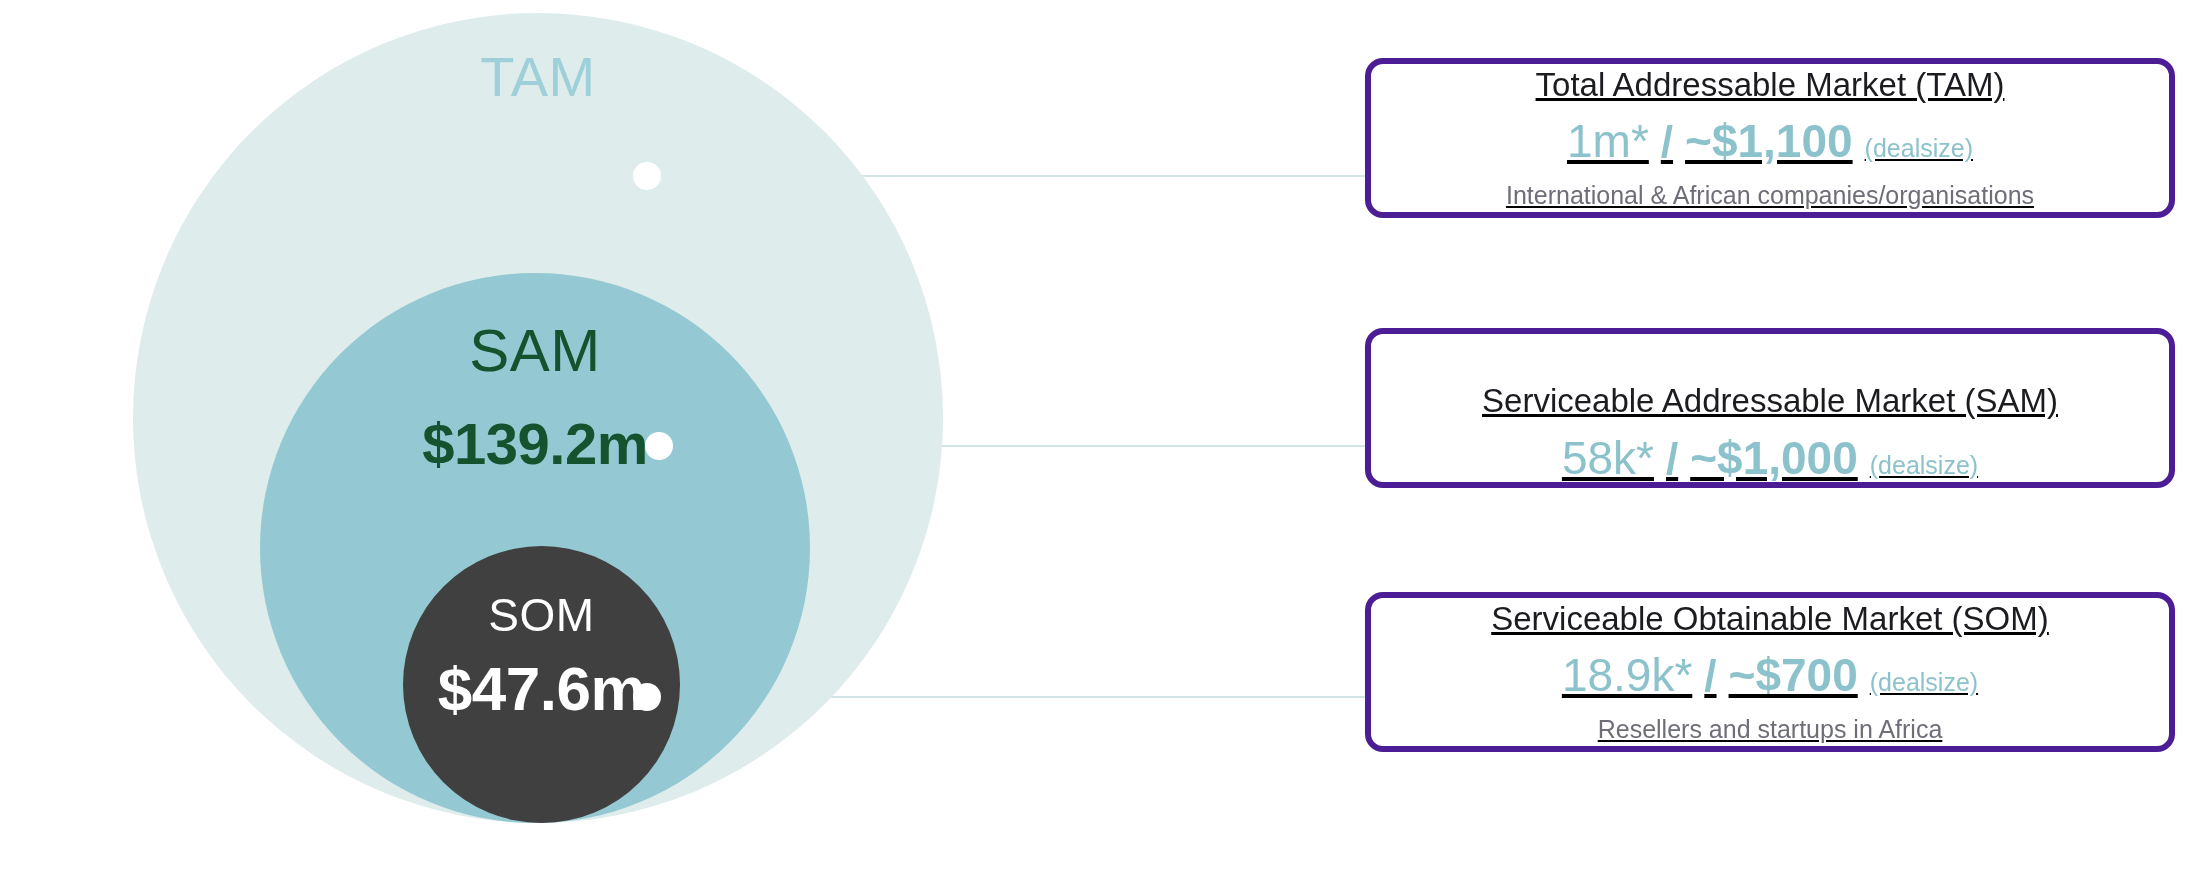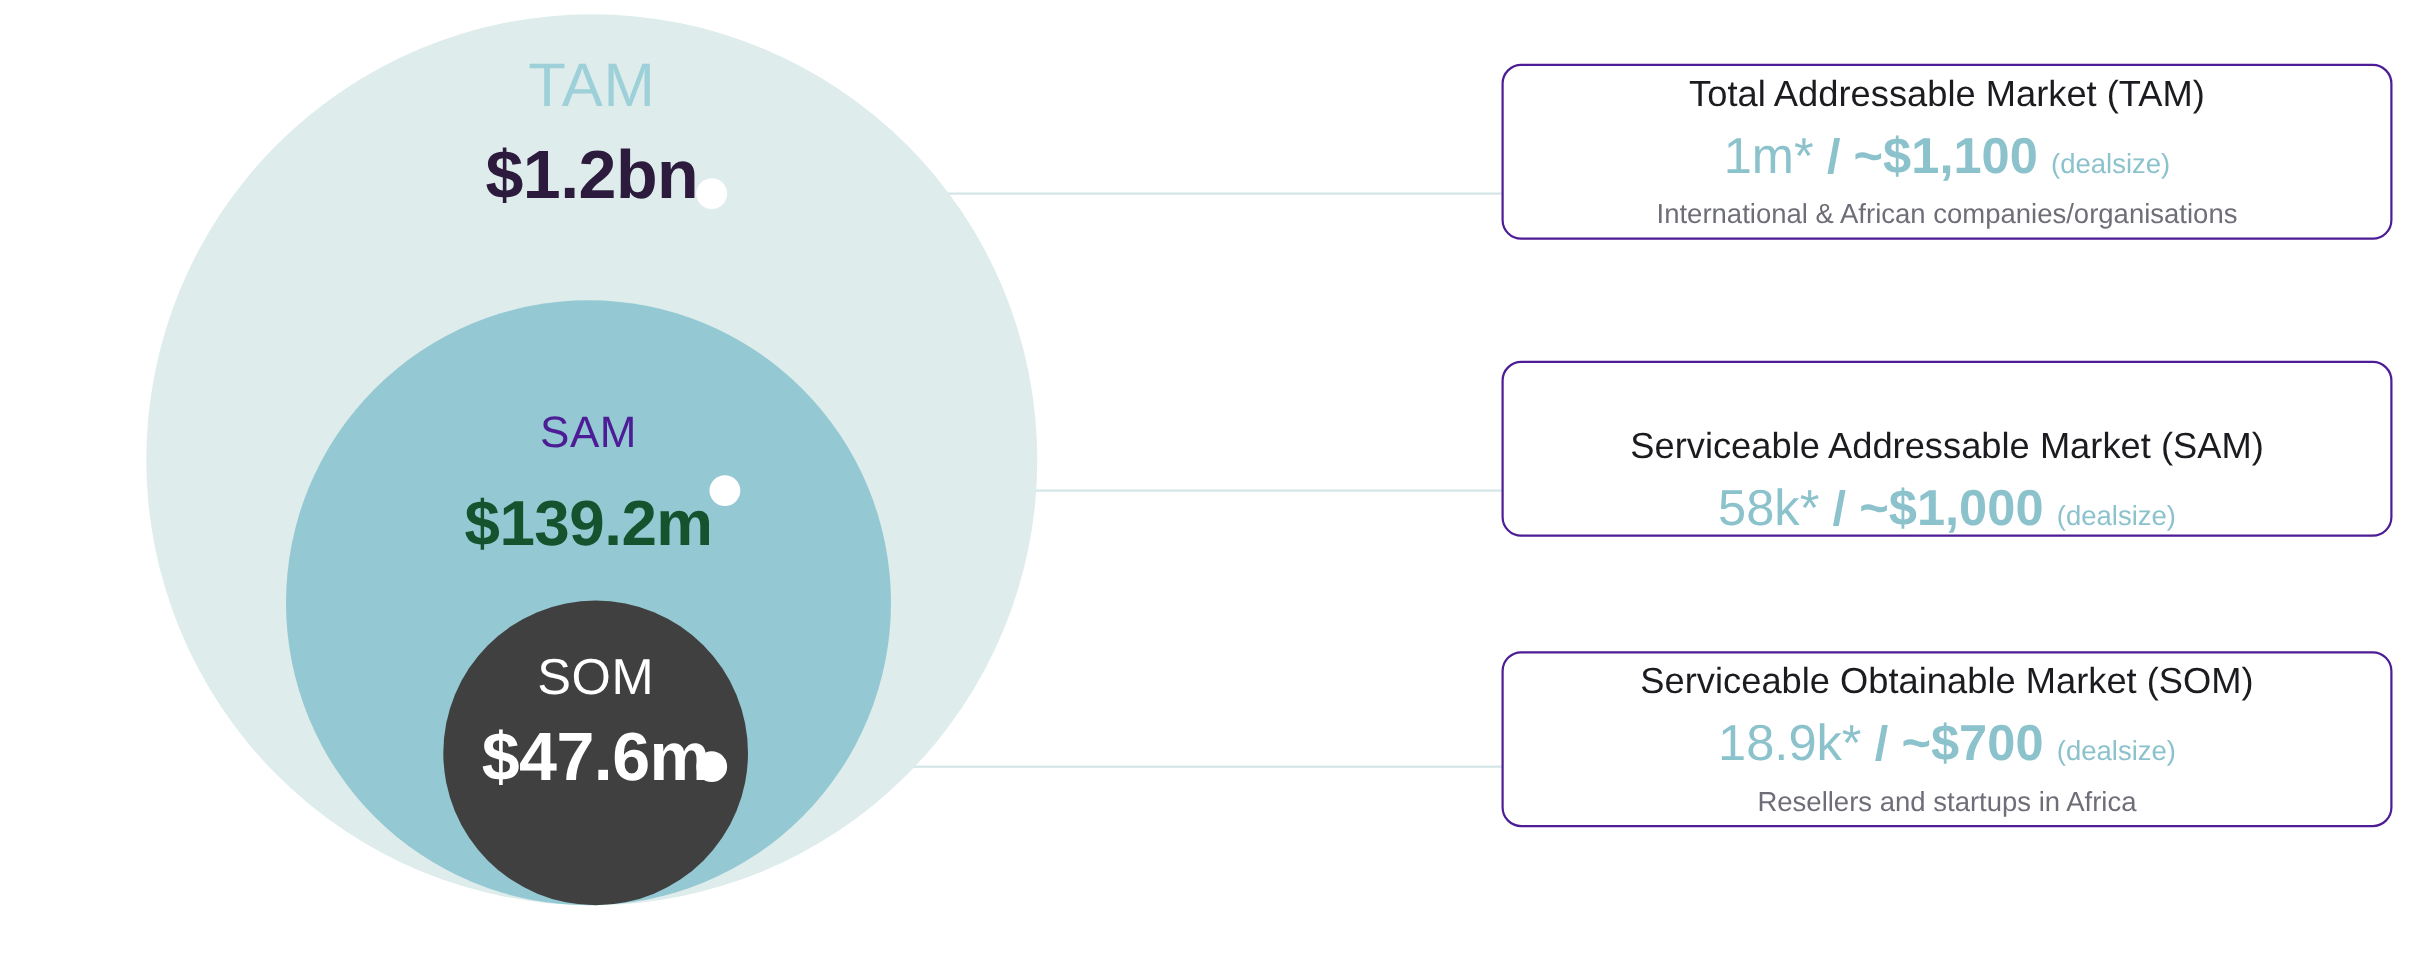--- a/index.html
+++ b/index.html
@@ -48,46 +48,47 @@
   }
   .circle-value {
     font-weight:700;
     line-height:1;
     letter-spacing:-0.5px;
   }
 
   .circle-tam .circle-label { margin-top:36px; font-size:56px; color:#9ed0d9; }
   .circle-tam .circle-value { margin-top:24px; font-size:62px; color:#2d1b3d; }
 
-  .circle-sam .circle-label { margin-top:100px; font-size:40px; color:#4c1d95; }
+  .circle-sam .circle-label { margin-top:48px; font-size:60px; color:#14532d; }
   .circle-sam .circle-value { margin-top:34px; font-size:58px; color:#14532d; }
 
   .circle-som .circle-label { margin-top:46px; font-size:46px; color:#ffffff; }
   .circle-som .circle-value { margin-top:20px; font-size:62px; color:#ffffff; }
 
   
   .node-dot {
     position:absolute;
     width:28px; height:28px;
     border-radius:50%;
     background:#ffffff;
   }
 
   
   .card {
     position:absolute;
     left:1365px;
     width:810px;
-    border:2px solid #4c1d95;
+    border:6px solid #4c1d95;
     border-radius:18px;
     background:#ffffff;
     display:flex;
     flex-direction:column;
     align-items:center;
     justify-content:center;
+    text-decoration:underline;
   }
   .card-1 { top:58px;  height:160px; }
   .card-2 { top:328px; height:160px;justify-content:flex-end; }
   .card-3 { top:592px; height:160px; }
 
   .card-title {
     font-size:33px;
     font-weight:400;
     color:#1b1b20;
     line-height:1.1;
@@ -120,21 +121,20 @@
 <body>
 
 <div id="stage">
 
   <div class="connector-line" style="left:655px; top:175px; width:712px;"></div>
   <div class="connector-line" style="left:665px; top:445px; width:702px;"></div>
   <div class="connector-line" style="left:655px; top:696px; width:712px;"></div>
 
   <div class="circle circle-tam">
     <span class="circle-label">TAM</span>
-    <span class="circle-value">$1.2bn</span>
   </div>
 
   <div class="circle circle-sam">
     <span class="circle-label">SAM</span>
     <span class="circle-value">$139.2m</span>
   </div>
 
   <div class="circle circle-som">
     <span class="circle-label">SOM</span>
     <span class="circle-value">$47.6m</span>

